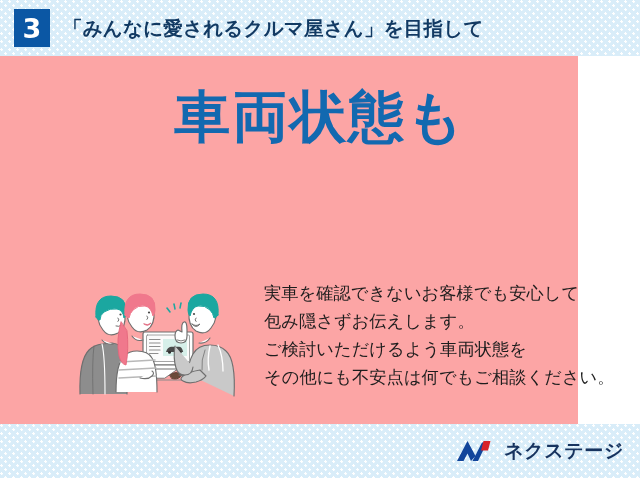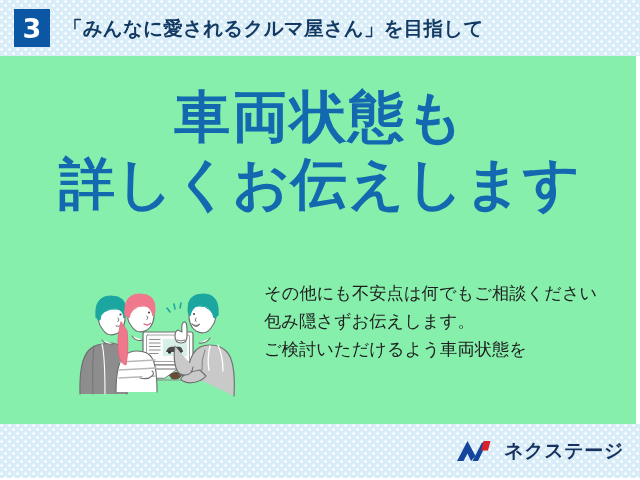--- a/index.html
+++ b/index.html
@@ -63,23 +63,23 @@
     letter-spacing: 0.2px;
     white-space: nowrap;
     text-align: center;
   }
 
   
   #main {
     position: absolute;
     left: 0;
     top: 56px;
-    width: 636px;
+    width: 578px;
     height: 368px;
-    background: #86efac;
+    background: #fca5a5;
   }
 
   
   #headline {
     position: absolute;
     left: 0;
     top: 28px;
     width: 640px;
     text-align: center;
     color: #1269b0;
@@ -157,21 +157,20 @@
 
   <div id="header" class="dotband">
     <div id="header-badge">3</div>
     <div id="header-title">「みんなに愛されるクルマ屋さん」を目指して</div>
   </div>
 
   <div id="main">
 
     <div id="headline">
       <span class="hl-line l1">車両状態も</span>
-      <span class="hl-line l2">詳しくお伝えします</span>
     </div>
 
     <div id="content-row">
 
       <div id="illustration">
         <svg width="198" height="125" viewBox="0 0 198 125" xmlns="http://www.w3.org/2000/svg">
           <g fill="none" stroke="#6f6f6f" stroke-width="1.15" stroke-linecap="round" stroke-linejoin="round">
 
             <path d="M33 106 L176 106" stroke="#8a8a8a"></path>
             <path d="M54 101 L170 101" stroke="#9a9a9a" stroke-width="0.9"></path>
@@ -262,23 +261,24 @@
             <g stroke="#1ba7a0" stroke-width="1.5">
               <path d="M112 38 L109 34"></path>
               <path d="M117 35 L116 30"></path>
               <path d="M122 34 L123 29"></path>
             </g>
           </g>
         </svg>
       </div>
 
       <div id="body-copy">
-        <span class="bc-line">その他にも不安点は何でもご相談ください</span>
+        <span class="bc-line">実車を確認できないお客様でも安心して</span>
         <span class="bc-line">包み隠さずお伝えします。</span>
         <span class="bc-line">ご検討いただけるよう車両状態を</span>
+        <span class="bc-line">その他にも不安点は何でもご相談ください。</span>
       </div>
 
     </div>
   </div>
 
   <div id="footer" class="dotband">
     <div id="logo">
       <svg id="logo-mark" width="44" height="26" viewBox="0 0 44 26" xmlns="http://www.w3.org/2000/svg">
 
         <path d="M2 23 L12.5 3 L20.5 18 L16 23 L12.5 15.5 L8.5 23 Z" fill="#12459b"></path>

